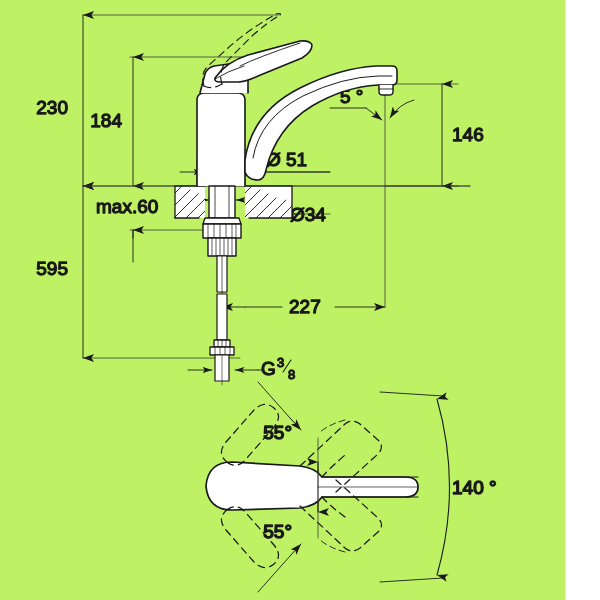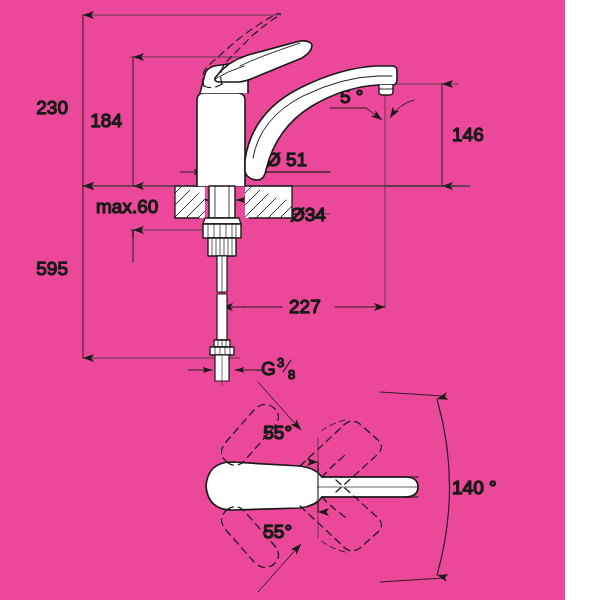--- a/index.html
+++ b/index.html
@@ -1,18 +1,18 @@
 <!DOCTYPE html>
 <html><head>
 <meta charset="utf-8">
 <style>
   html,body{margin:0;padding:0;background:#ffffff;}
   body{width:600px;height:600px;overflow:hidden;
        font-family:"Liberation Sans", sans-serif;}
-  #sheet{position:relative;width:584px;height:600px;background:#ec4899;}
+  #sheet{position:relative;width:584px;height:600px;background:#bef264;}
   #sheet svg{display:block;position:absolute;left:0;top:0;}
   .dimtext{font-family:"Liberation Sans", sans-serif;font-size:19px;fill:#111111;}
   .dimtext-sm{font-family:"Liberation Sans", sans-serif;font-size:13px;fill:#111111;}
   .right-edge{position:absolute;right:0;top:0;width:18px;height:600px;
               background:#ffffff;border-left:1px solid #e6e6e6;}
 </style>
 </head>
 <body>
 
 <div id="sheet">

